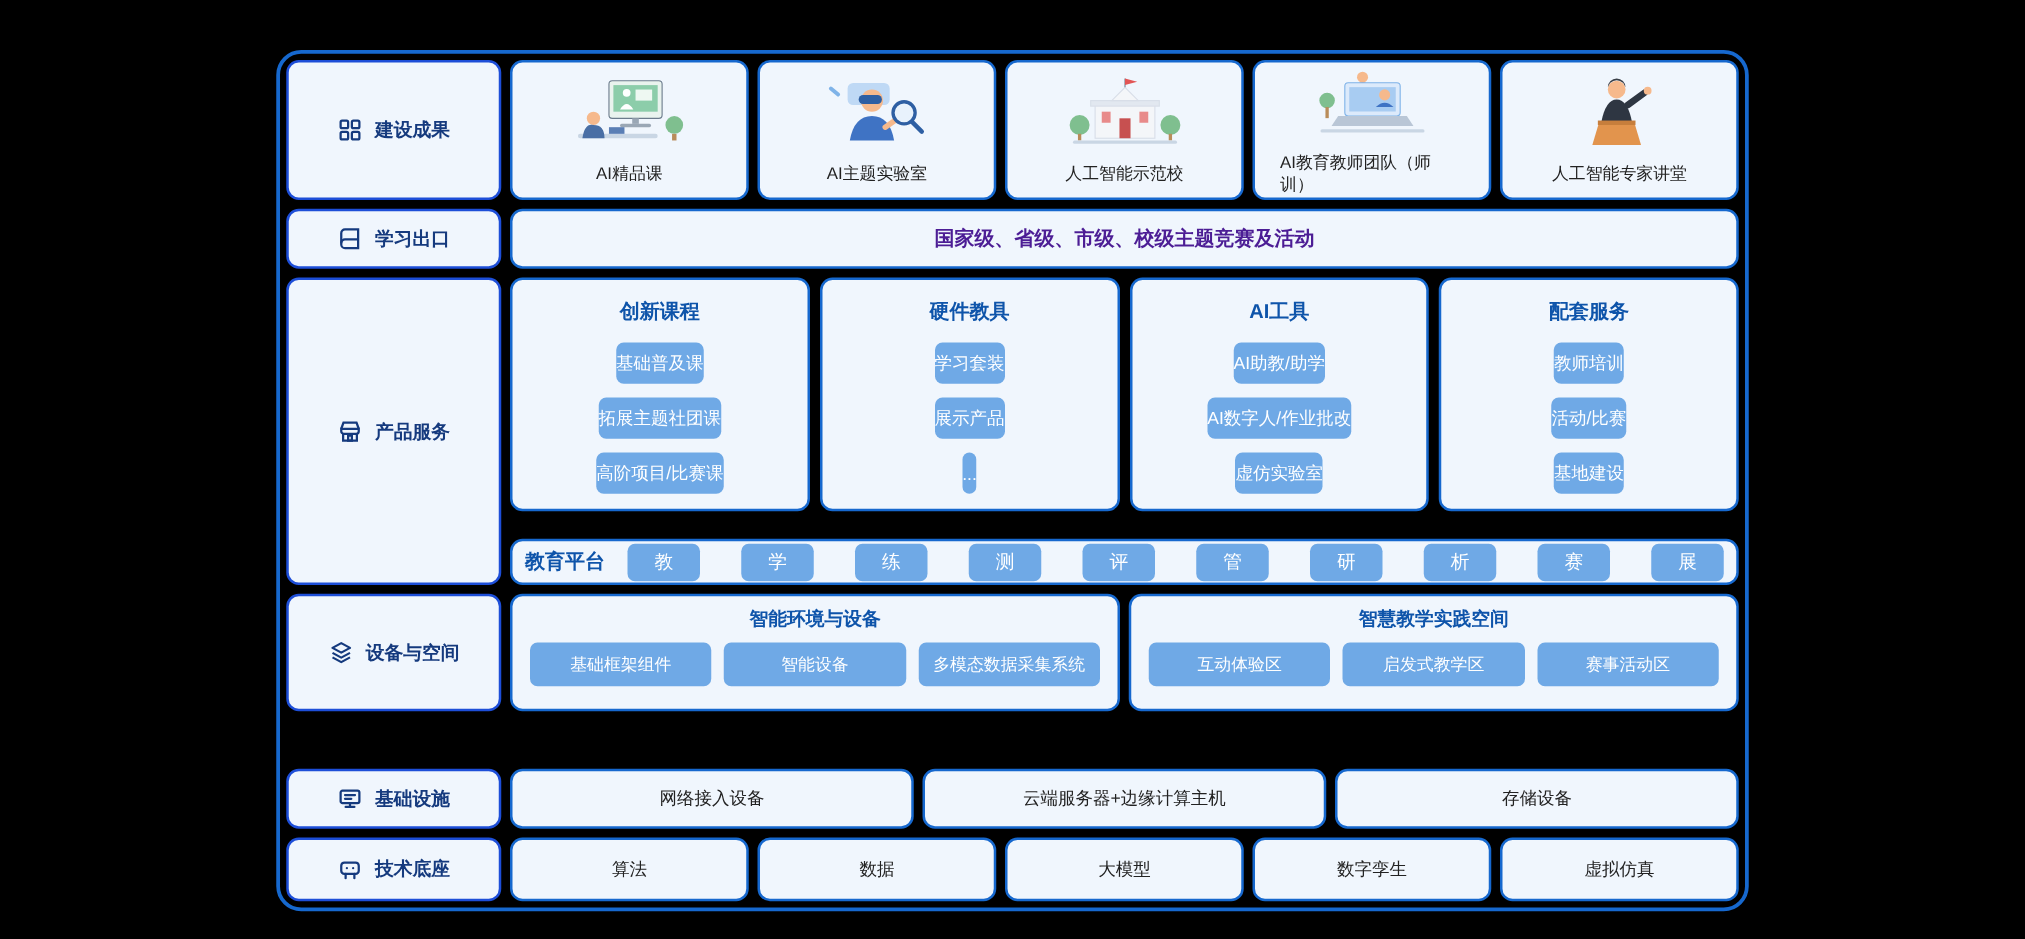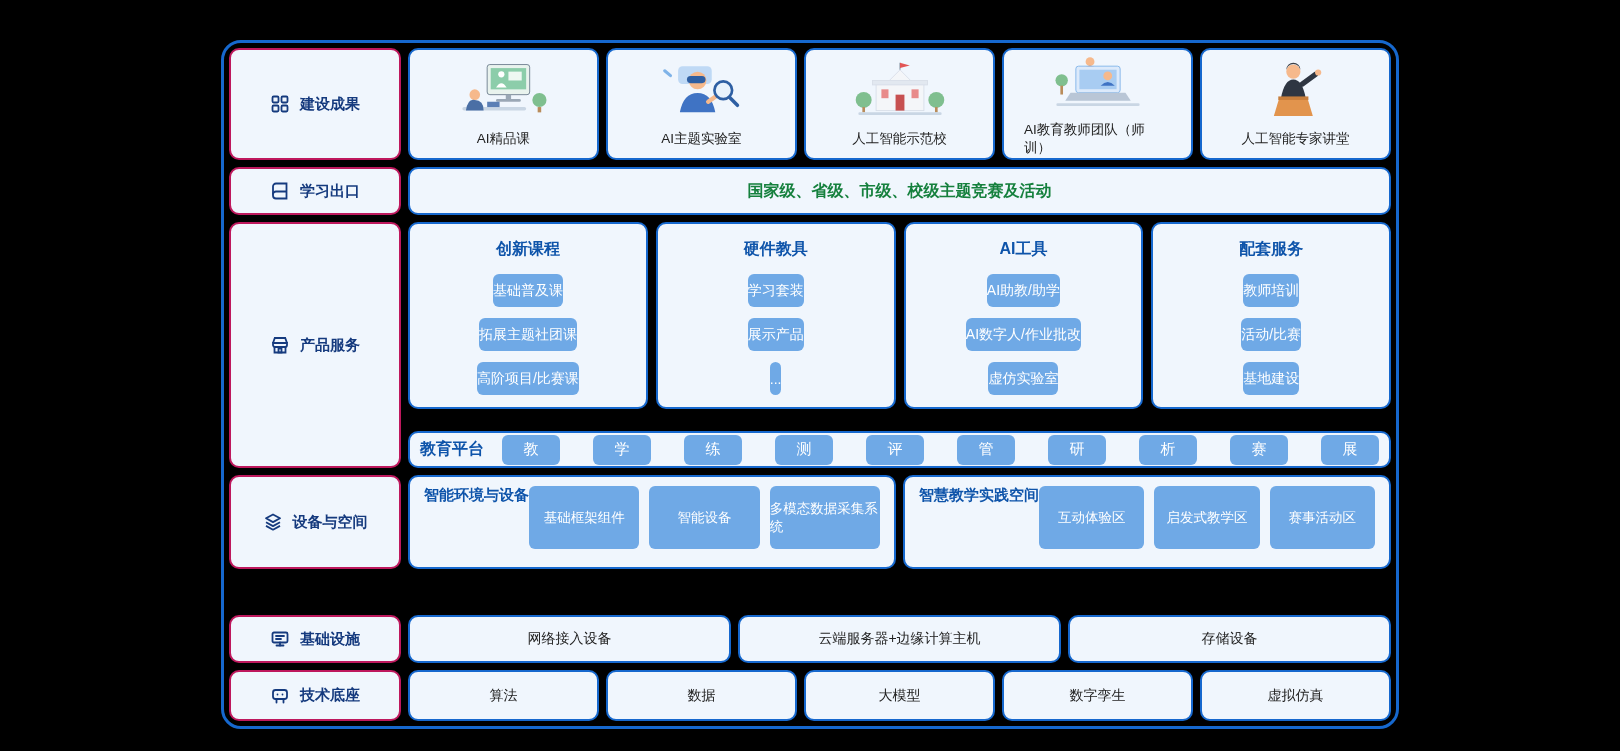--- a/index.html
+++ b/index.html
@@ -5,38 +5,38 @@
   * { margin:0; padding:0; box-sizing:border-box; }
   html,body { width:1620px; height:751px; background:#000; font-family:"Liberation Sans", sans-serif; overflow:hidden; }
   .diagram { width:1178px; margin:40px auto 0; border:3px solid #1668CE; border-radius:20px; padding:5px; display:flex; flex-direction:column; gap:7px; background:#000; }
   .row { display:flex; gap:7px; }
   .row-achievements { height:112px; }
   .row-exit { height:48px; }
   .row-products { height:246px; }
   .row-equipment { height:94px; }
   .row-infra { height:48px;margin-top:39px; }
   .row-tech { height:51px; }
-  .label-cell { flex:0 0 172px; background:#F0F6FD; border:2px solid #be185d; border-radius:10px; display:flex; align-items:center; justify-content:center; gap:10px; color:#153A7E; font-weight:bold; font-size:15px; }
+  .label-cell { flex:0 0 172px; background:#F0F6FD; border:2px solid #1d4ed8; border-radius:10px; display:flex; align-items:center; justify-content:center; gap:10px; color:#153A7E; font-weight:bold; font-size:15px; }
   .label-cell .icon svg { display:block; }
   .cell { background:#F0F6FD; border:2px solid #1668CE; border-radius:10px; }
   .ach-cell { flex:1; display:flex; flex-direction:column; align-items:center; justify-content:center; gap:7px; padding:20px; }
   .illus svg { display:block; }
   .ach-label { font-size:13.5px; color:#222; }
-  .exit-cell { flex:1; display:flex; align-items:center; justify-content:center; font-size:16px; font-weight:bold; color:#15803d; }
+  .exit-cell { flex:1; display:flex; align-items:center; justify-content:center; font-size:16px; font-weight:bold; color:#4c1d95; }
   .products-content { flex:1; display:flex; flex-direction:column; gap:22px; }
   .product-cols { flex:1; display:flex; gap:8px; }
   .product-col { flex:1; padding:15px 16px 12px; display:flex; flex-direction:column; }
   .col-title { text-align:center; font-weight:bold; font-size:16px; color:#0E54AA; margin-bottom:14px; }
   .chips { display:flex; flex-direction:column; gap:11px;align-items:center; }
   .chip { height:33px; background:#6FA9E6; border-radius:6px; color:#fff; font-size:14px; display:flex; align-items:center; justify-content:center; }
   .platform-row { height:46px; display:flex; align-items:center; padding:0 10px; }
   .platform-label { font-weight:bold; font-size:16px; color:#0E54AA; white-space:nowrap; }
   .platform-tags { flex:1; display:flex; justify-content:space-between; margin-left:18px; }
   .tag { width:58px; height:30px; background:#6FA9E6; border-radius:6px; color:#fff; font-size:15px; display:flex; align-items:center; justify-content:center; }
-  .equip-section { flex:1; display:flex; padding:9px 14px 18px; }
+  .equip-section { flex:1; display:flex; flex-direction:column; padding:9px 14px 18px; }
   .equip-title { text-align:center; font-weight:bold; font-size:15px; color:#0E54AA; margin-bottom:9px; }
   .equip-chips { flex:1; display:flex; gap:10px; }
   .equip-chips .chip { flex:1; height:auto; font-size:13.5px; }
   .simple-cell { flex:1; display:flex; align-items:center; justify-content:center; font-size:14px; color:#222; }
 </style>
 </head>
 <body>
 
 <div class="diagram">
 

